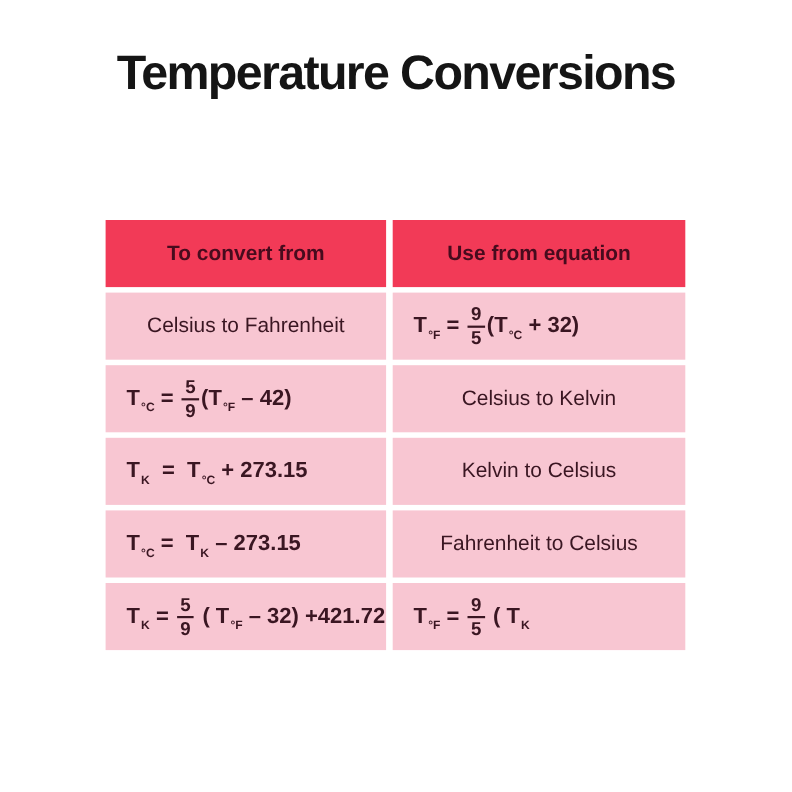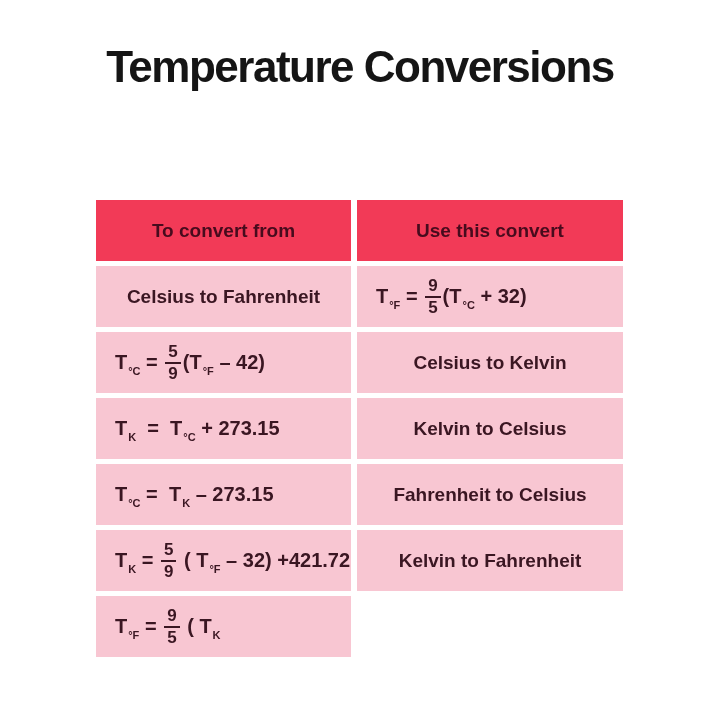--- a/index.html
+++ b/index.html
@@ -52,21 +52,21 @@
   }
   .cell.header {
     background: var(--header-bg);
     color: var(--header-text);
     font-weight: bold;
     font-size: 19px;
   }
   .cell.from {
     background: var(--row-bg);
     color: var(--body-text);
-    font-weight: bold;
+    font-weight: normal;
     font-size: 19px;
     text-align: center;
   }
   .cell.eq {
     background: var(--row-bg);
     color: var(--body-text);
     font-weight: bold;
     font-size: 20px;
     justify-content: flex-start;
     padding-left: 19px;
@@ -100,21 +100,21 @@
 <body>
 
 <div class="canvas">
   <h1 class="page-title">Temperature Conversions</h1>
 
   <div class="table">
     <div class="cell header">
       <span>To convert from</span>
     </div>
     <div class="cell header">
-      <span>Use this convert</span>
+      <span>Use from equation</span>
     </div>
 
     <div class="cell from">
       <span>Celsius to Fahrenheit</span>
     </div>
     <div class="cell eq">
         <span class="var">T<span class="sub">°F</span></span>
         <span class="txt"> = </span>
         <span class="frac">
           <span class="num">9</span>
@@ -165,23 +165,20 @@
         <span class="txt"> = </span>
         <span class="frac">
           <span class="num">5</span>
           <span class="den">9</span>
         </span>
         <span class="txt"> ( </span>
         <span class="var">T<span class="sub">°F</span></span>
         <span class="txt"> – 32) +421.72</span>
       </div>
 
-    <div class="cell from">
-      <span>Kelvin to Fahrenheit</span>
-    </div>
     <div class="cell eq">
         <span class="var">T<span class="sub">°F</span></span>
         <span class="txt"> = </span>
         <span class="frac">
           <span class="num">9</span>
           <span class="den">5</span>
         </span>
         <span class="txt"> ( </span>
         <span class="var">T<span class="sub">K</span></span>
       </div>

